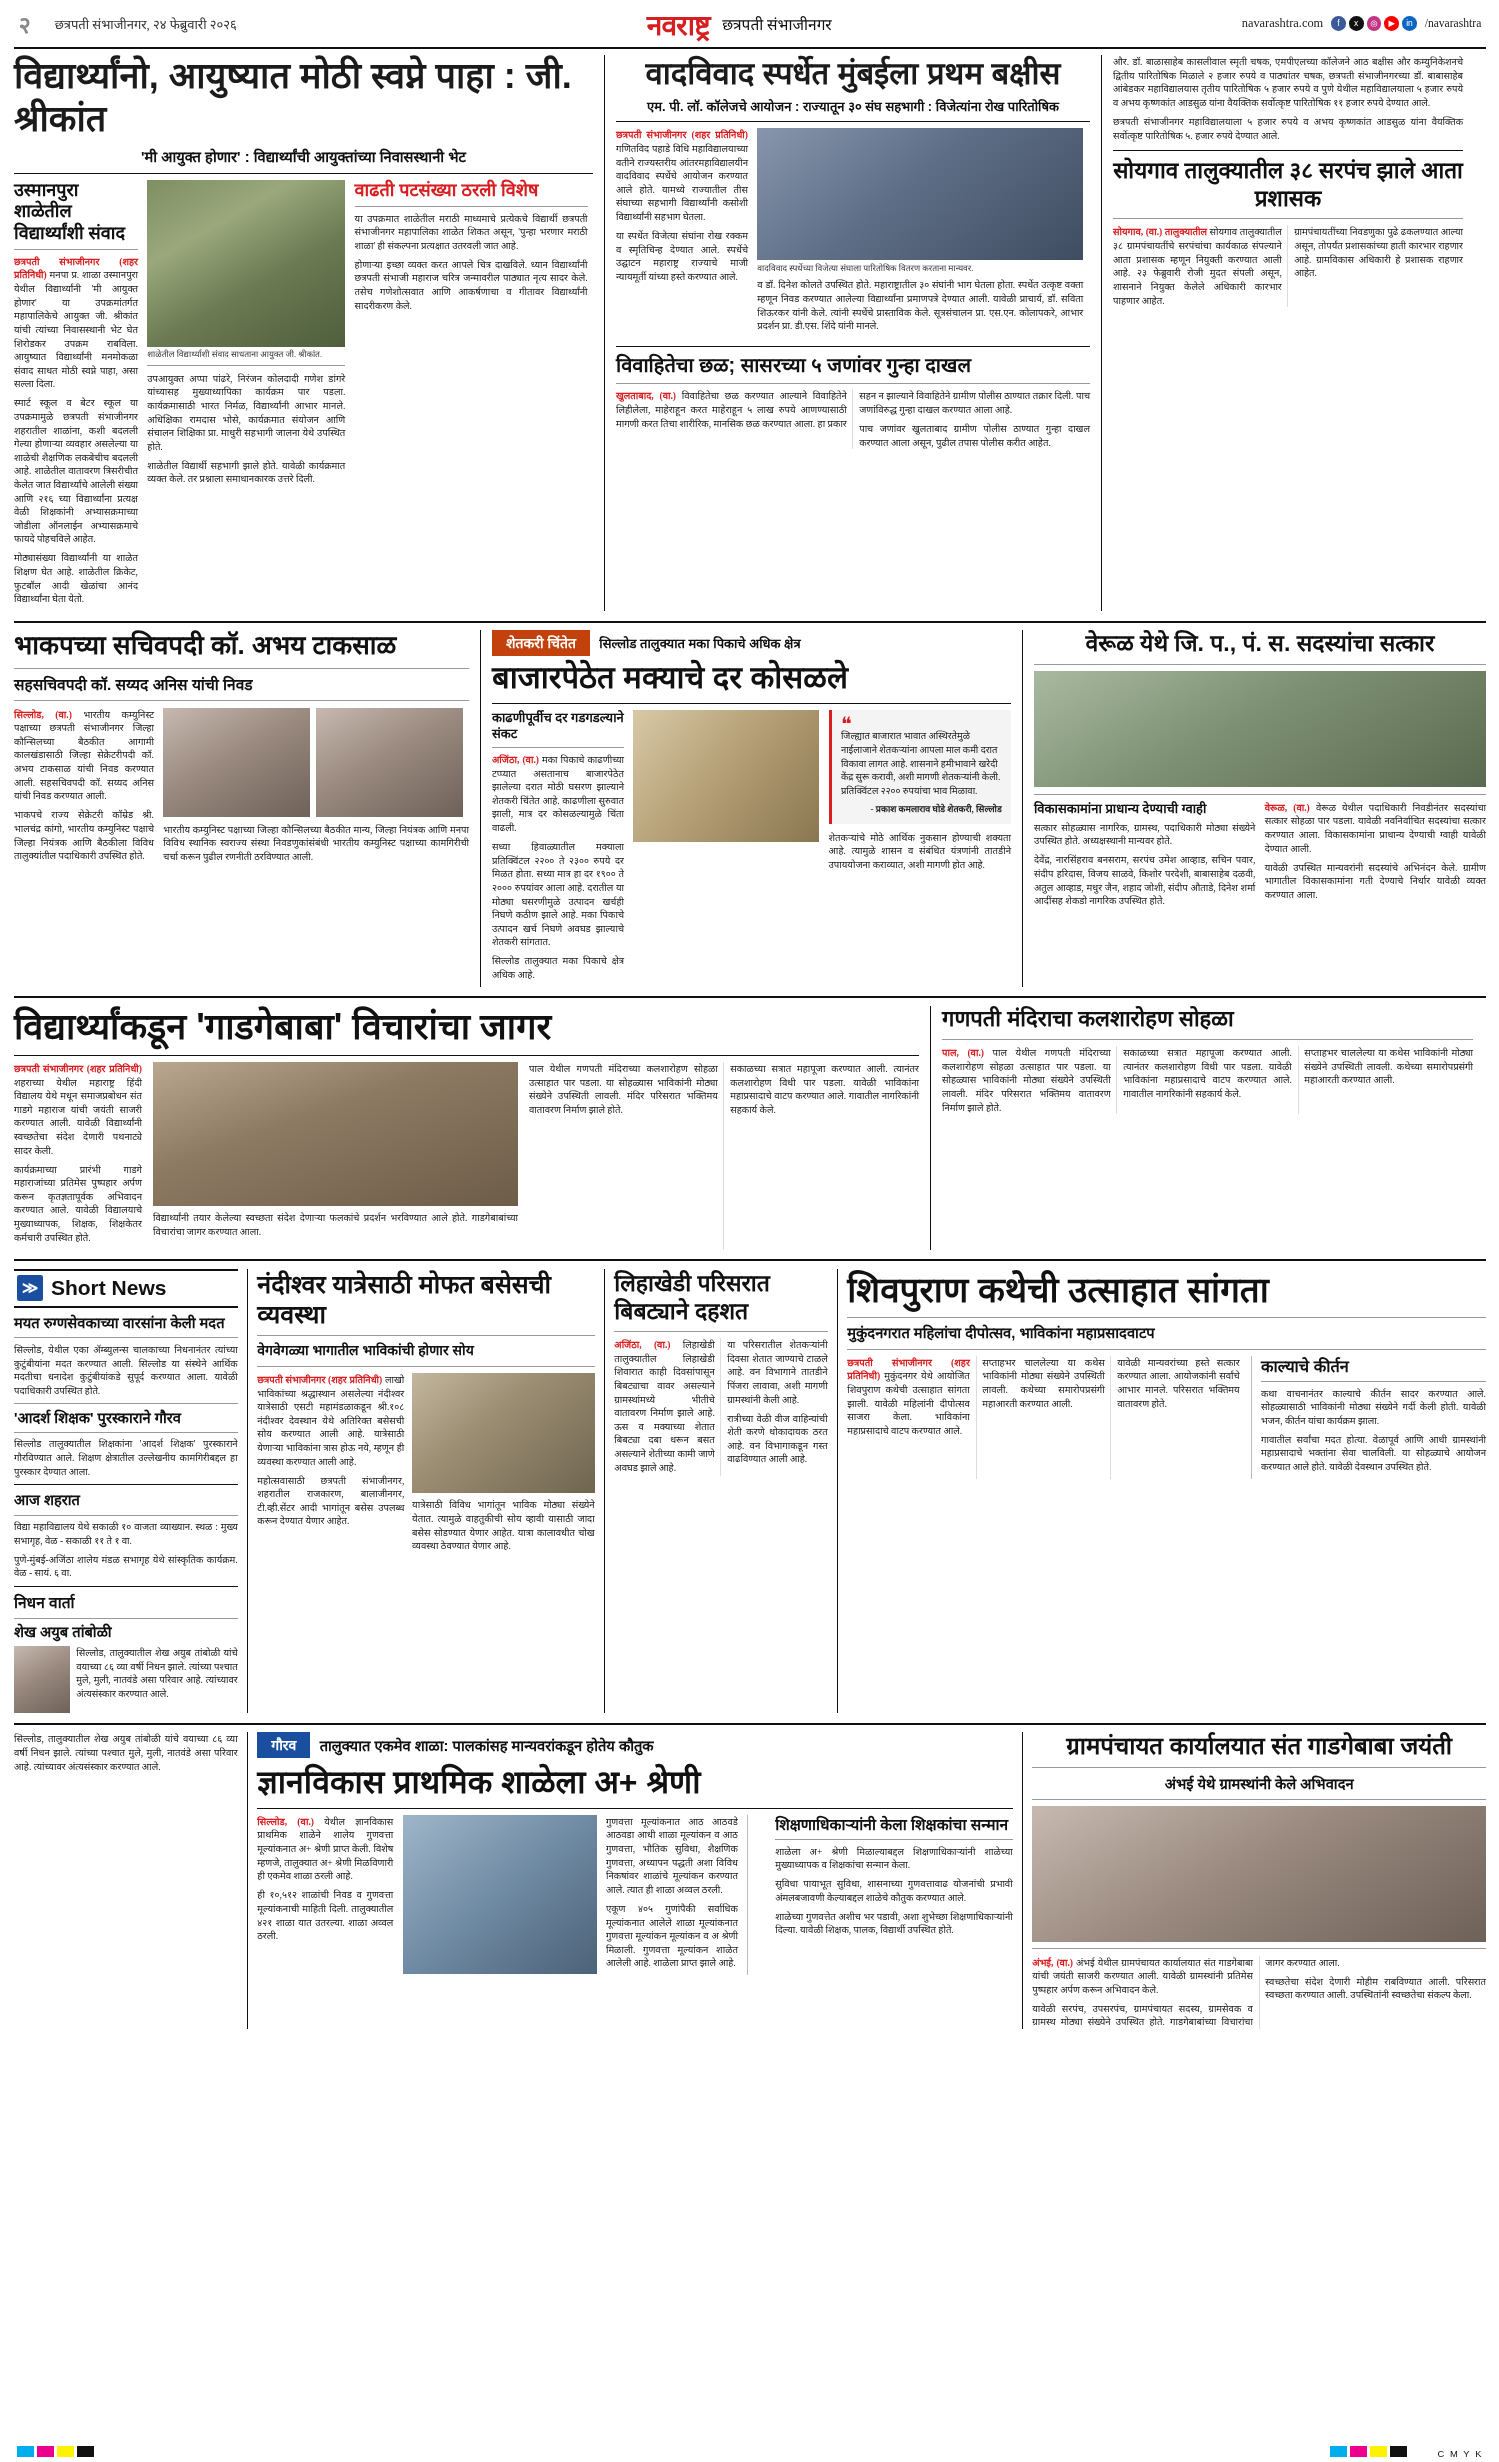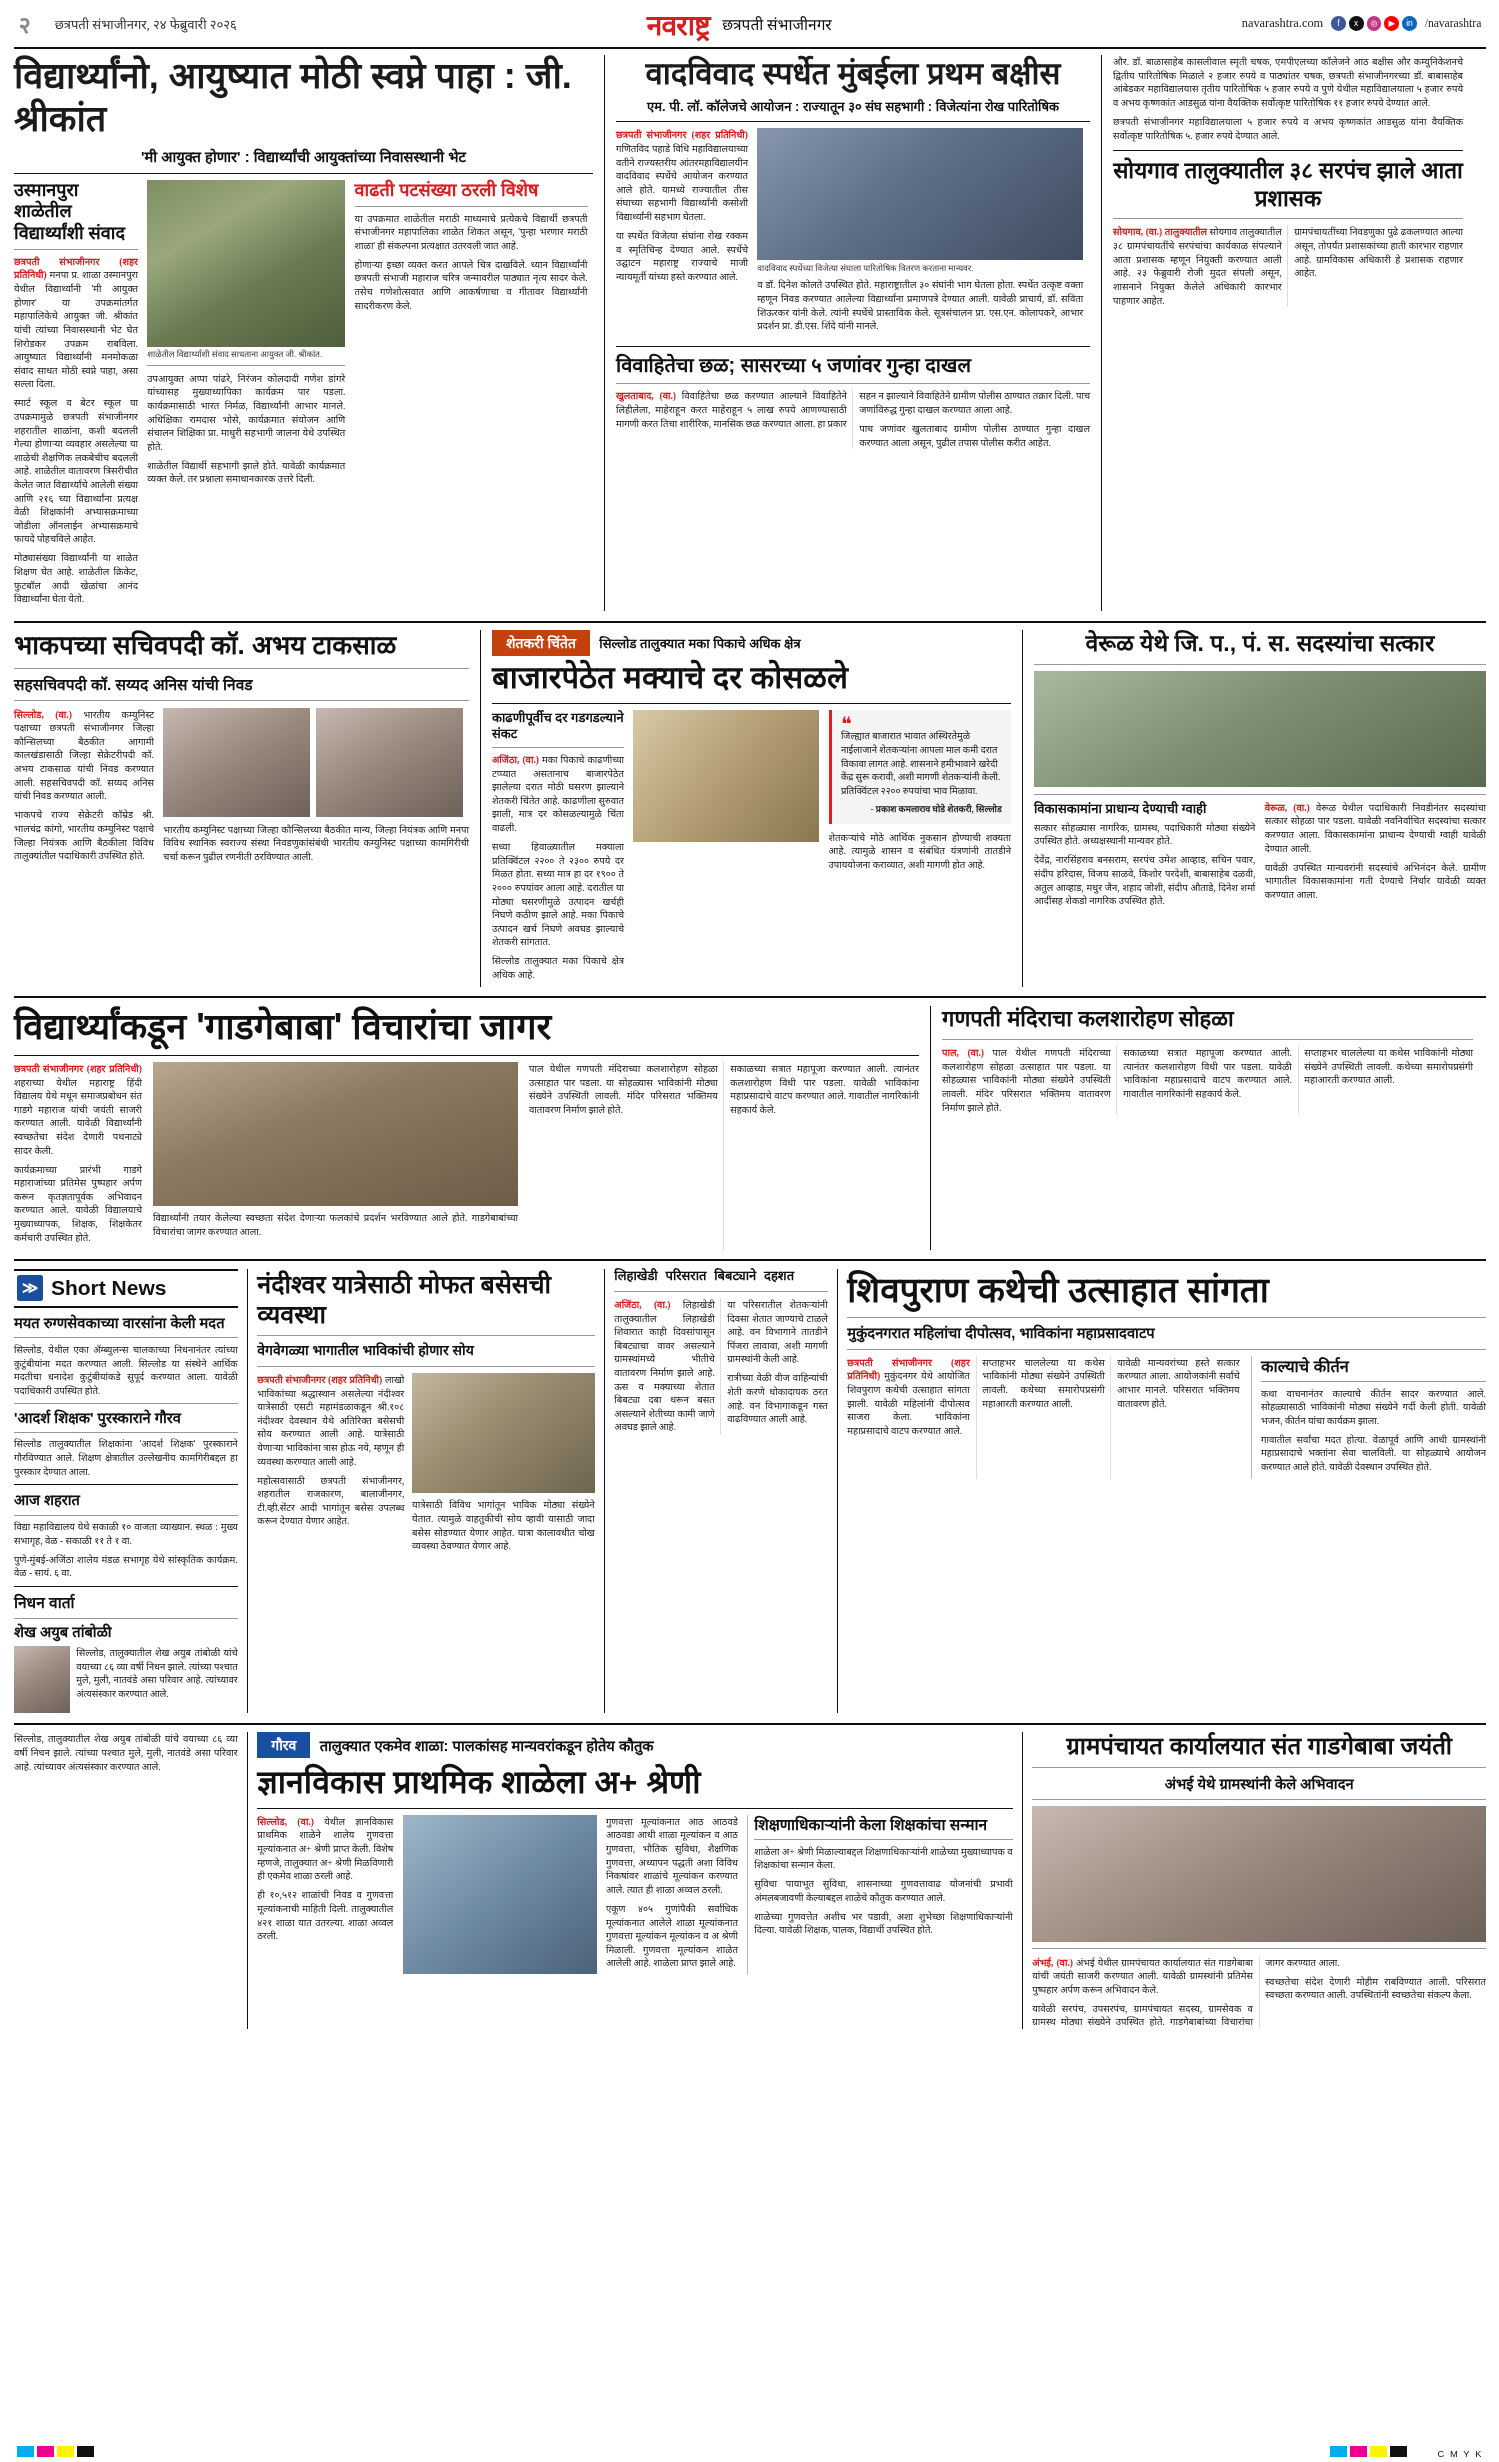--- a/index.html
+++ b/index.html
@@ -323,21 +323,21 @@
           <p class="body small">महोत्सवासाठी छत्रपती संभाजीनगर, शहरातील राजकारण, बालाजीनगर, टी.व्ही.सेंटर आदी भागांतून बसेस उपलब्ध करून देण्यात येणार आहेत.</p>
         </div>
         <div style="flex:1;">
           <div class="photo ph4" style="height:120px;"></div>
           <p class="body small" style="margin-top:5.4px;">यात्रेसाठी विविध भागांतून भाविक मोठ्या संख्येने येतात. त्यामुळे वाहतुकीची सोय व्हावी यासाठी जादा बसेस सोडण्यात येणार आहेत. यात्रा कालावधीत चोख व्यवस्था ठेवण्यात येणार आहे.</p>
         </div>
       </div>
     </div>
 
     <div style="width:233px;padding:0 9.3px;box-sizing:border-box;border-left:1.6px solid #111;">
-      <div class="hl" style="font-size:13px;line-height:1.22;font-family:Liberation Mono, monospace;">लिहाखेडी परिसरात बिबट्याने दहशत</div>
+      <div class="hl" style="font-size:23px;line-height:1.22;">लिहाखेडी परिसरात बिबट्याने दहशत</div>
       <div style="border-top:0.8px solid #999;margin:6.2px 0;"></div>
       <div class="cols2">
         <p class="body small"><span class="marker">अजिंठा, (वा.)</span> <span>लिहाखेडी तालुक्यातील लिहाखेडी शिवारात काही दिवसांपासून बिबट्याचा वावर असल्याने ग्रामस्थांमध्ये भीतीचे वातावरण निर्माण झाले आहे. ऊस व मक्याच्या शेतात बिबट्या दबा धरून बसत असल्याने शेतीच्या कामी जाणे अवघड झाले आहे.</span></p>
         <p class="body small">या परिसरातील शेतकऱ्यांनी दिवसा शेतात जाण्याचे टाळले आहे. वन विभागाने तातडीने पिंजरा लावावा, अशी मागणी ग्रामस्थांनी केली आहे.</p>
         <p class="body small">रात्रीच्या वेळी वीज वाहिन्यांची शेती करणे धोकादायक ठरत आहे. वन विभागाकडून गस्त वाढविण्यात आली आहे.</p>
       </div>
     </div>
 
     <div style="flex:1;padding-left:9.3px;box-sizing:border-box;border-left:1.6px solid #111;">
       <div class="hl" style="font-size:35px;line-height:1.2;">शिवपुराण कथेची उत्साहात सांगता</div>
@@ -379,21 +379,21 @@
           <p class="body small"><span class="marker">सिल्लोड, (वा.)</span> <span>येथील ज्ञानविकास प्राथमिक शाळेने शालेय गुणवत्ता मूल्यांकनात अ+ श्रेणी प्राप्त केली. विशेष म्हणजे, तालुक्यात अ+ श्रेणी मिळविणारी ही एकमेव शाळा ठरली आहे.</span></p>
           <p class="body small">ही १०,५१२ शाळांची निवड व गुणवत्ता मूल्यांकनाची माहिती दिली. तालुक्यातील ४२१ शाळा यात उतरल्या. शाळा अव्वल ठरली.</p>
         </div>
         <div style="width:194px;">
           <div class="photo ph5" style="height:159px;"></div>
         </div>
         <div style="width:132px;">
           <p class="body small">गुणवत्ता मूल्यांकनात आठ आठवडे आठवडा आधी शाळा मूल्यांकन व आठ गुणवत्ता, भौतिक सुविधा, शैक्षणिक गुणवत्ता, अध्यापन पद्धती अशा विविध निकषांवर शाळांचे मूल्यांकन करण्यात आले. त्यात ही शाळा अव्वल ठरली.</p>
           <p class="body small">एकूण ४०५ गुणांपैकी सर्वाधिक मूल्यांकनात आलेले शाळा मूल्यांकनात गुणवत्ता मूल्यांकन मूल्यांकन व अ श्रेणी मिळाली. गुणवत्ता मूल्यांकन शाळेत आलेली आहे. शाळेला प्राप्त झाले आहे.</p>
         </div>
-        <div style="flex:1;border-left:0.8px solid #bbb;padding-left:6px;">
+        <div style="flex:1;border-left:0.8px solid #bbb;padding-left:27px;">
           <div class="subhead" style="font-size:15.5px;">शिक्षणाधिकाऱ्यांनी केला शिक्षकांचा सन्मान</div>
           <div style="border-top:0.8px solid #999;margin:4.7px 0;"></div>
           <p class="body small">शाळेला अ+ श्रेणी मिळाल्याबद्दल शिक्षणाधिकाऱ्यांनी शाळेच्या मुख्याध्यापक व शिक्षकांचा सन्मान केला.</p>
           <p class="body small">सुविधा पायाभूत सुविधा, शासनाच्या गुणवत्तावाढ योजनांची प्रभावी अंमलबजावणी केल्याबद्दल शाळेचे कौतुक करण्यात आले.</p>
           <p class="body small">शाळेच्या गुणवत्तेत अशीच भर पडावी, अशा शुभेच्छा शिक्षणाधिकाऱ्यांनी दिल्या. यावेळी शिक्षक, पालक, विद्यार्थी उपस्थित होते.</p>
         </div>
       </div>
     </div>
 
     <div style="flex:1;padding-left:9.3px;box-sizing:border-box;">

